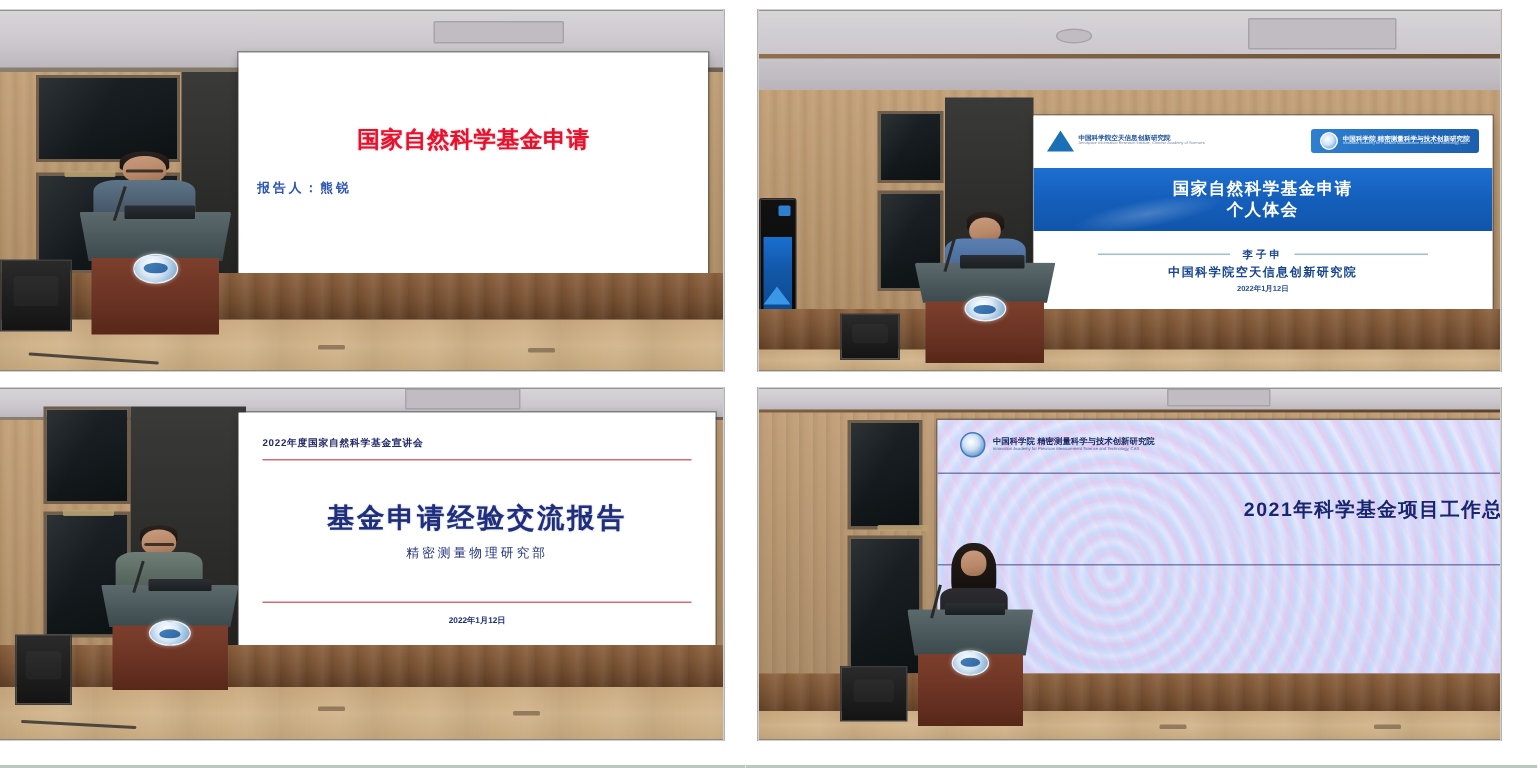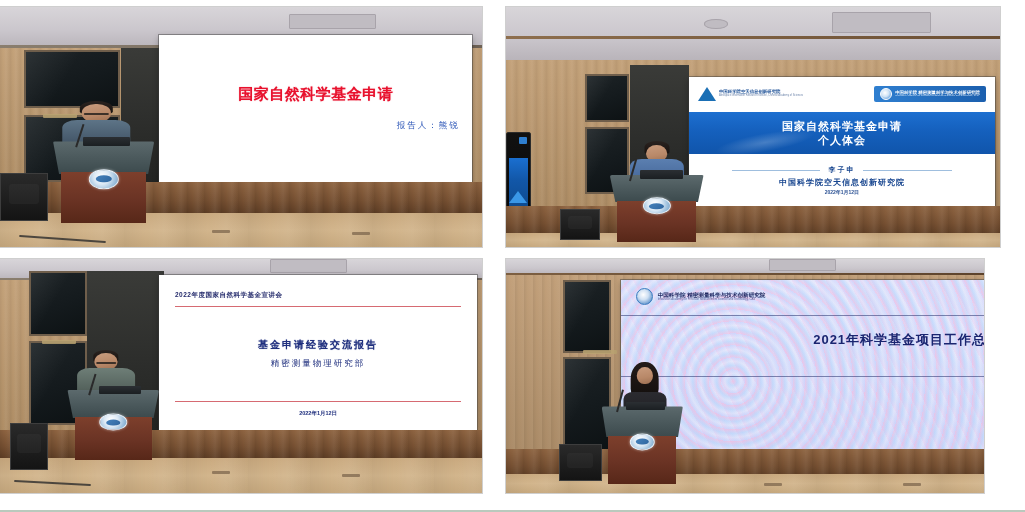--- a/index.html
+++ b/index.html
@@ -16,21 +16,21 @@
     background: #ffffff;
     display: grid;
     grid-template-columns: 497px 528px;
     grid-template-rows: 253px 259px;
   }
 
   .photo-cell { position: relative; overflow: hidden; }
   .photo-cell.tl { padding: 6px 14px 5px 0px; }
   .photo-cell.tr { padding: 6px 24px 5px 8px; }
   .photo-cell.bl { padding: 5px 14px 18px 0px; }
-  .photo-cell.br { padding: 5px 40px 18px 8px; }
+  .photo-cell.br { padding: 5px 24px 18px 8px; }
 
   .photo {
     position: relative;
     width: 100%; height: 100%;
     overflow: hidden;
     background: #2a2724;
     border: 1px solid #cfcfcf;
   }
   .photo.no-left-border { border-left: none; }
 
@@ -106,21 +106,21 @@
   }
   .screen-inner { position: absolute; inset: 0; padding: 3% 4%; }
 
   
   .s1-title {
     text-align: center; color: #e8112d; font-weight: bold;
     letter-spacing: .5px; line-height: 1.18;
     text-shadow: 0 0 1px rgba(232,17,45,.5);
   }
   .s1-sub {
-    text-align: right; color: #2b55b7; font-weight: normal;
+    text-align: left; color: #2b55b7; font-weight: bold;
     letter-spacing: 2px; line-height: 1.6;
   }
 
   
   .s2-header {
     position: absolute; left: 0; top: 0; width: 100%; height: 27%;
     background: #ffffff; display: flex; align-items: center;
     justify-content: space-between; padding: 0 3%;
   }
   .s2-logoleft { display: flex; align-items: center; gap: 3px; }
@@ -484,21 +484,21 @@
         <div class="board-sheen"></div>
         <div class="board-tag" style="left:20%;top:-3px;"></div>
       </div>
       <div class="dark-panel" style="left:18%;top:5%;width:16%;height:68%;"></div>
 
       <div class="screen" style="left:33%;top:7%;width:66%;height:66%;">
         <div class="screen-inner" style="display:flex;flex-direction:column;padding:5% 5% 4% 5%;">
           <div class="s3-head" style="font-size:6.5px;">2022年度国家自然科学基金宣讲会</div>
           <div class="s3-rule"></div>
           <div style="flex:1;display:flex;flex-direction:column;justify-content:center;gap:6%;">
-            <div class="s3-title" style="font-size:10px;">基金申请经验交流报告</div>
+            <div class="s3-title" style="font-size:18px;">基金申请经验交流报告</div>
             <div class="s3-org" style="font-size:8.5px;text-align:center;">精密测量物理研究部</div>
           </div>
           <div class="s3-rule2"></div>
           <div class="s3-date" style="font-size:5.5px;margin-top:3%;">2022年1月12日</div>
         </div>
       </div>
 
       <div class="stage-front" style="top:73%;height:12%;"></div>
       <div class="floor" style="height:15%;"></div>
       <div class="floor-vent" style="left:44%;bottom:8%;"></div>

